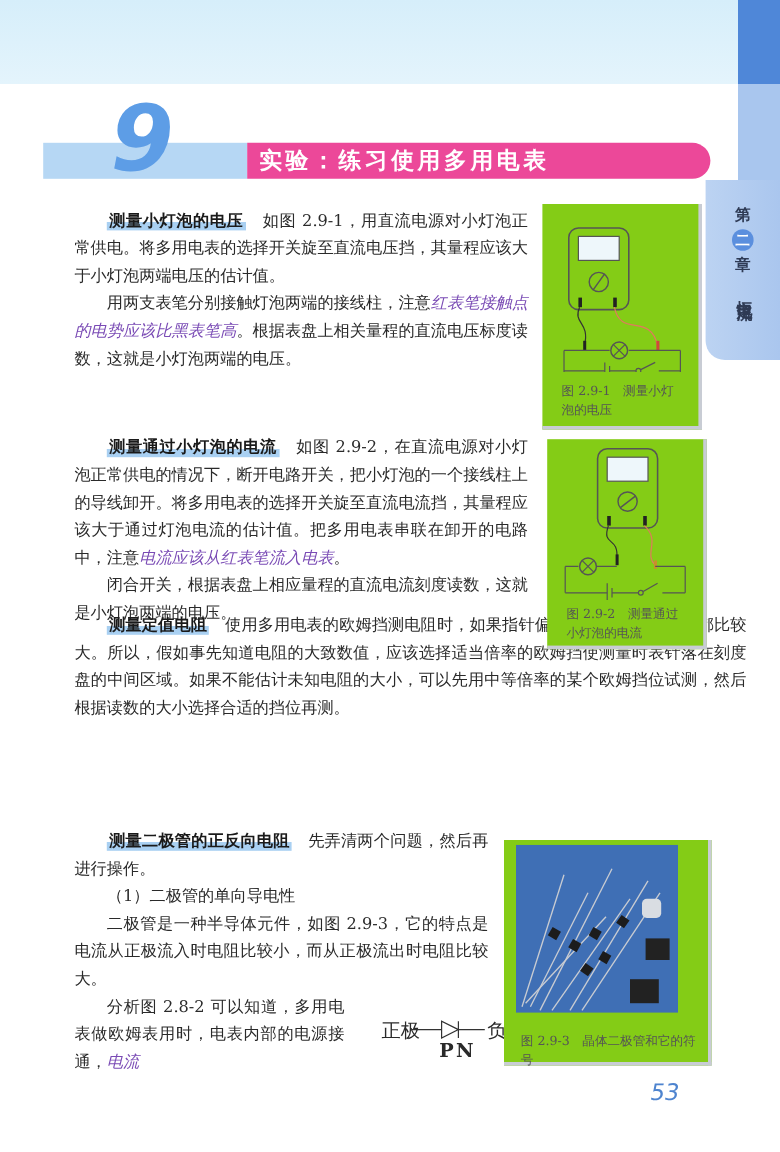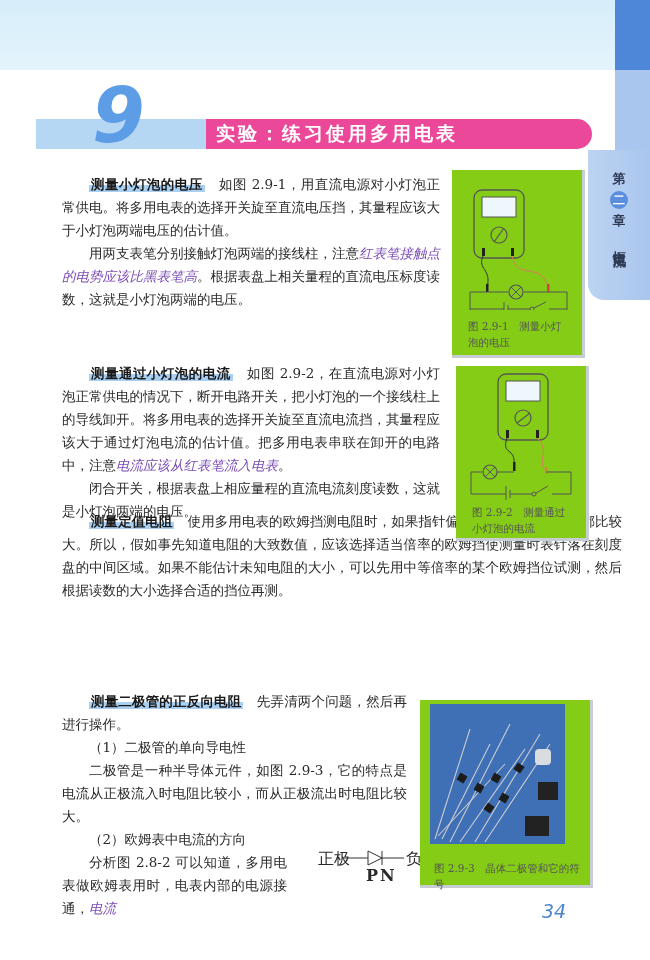--- a/index.html
+++ b/index.html
@@ -114,21 +114,20 @@
   </p>
 </div>
 
 <div class="text-col" style="top:690px; width:345px;">
   <p class="para">
     <span class="hl">测量二极管的正反向电阻</span>&nbsp;&nbsp;
     <span>先弄清两个问题，然后再进行操作。</span>
   </p>
   <p class="para">（1）二极管的单向导电性</p>
   <p class="para">二极管是一种半导体元件，如图 2.9-3，它的特点是电流从正极流入时电阻比较小，而从正极流出时电阻比较大。</p>
-  <p class="para">（2）欧姆表中电流的方向</p>
   <p class="para" style="width:225px;"><span>分析图 2.8-2 可以知道，多用电表做欧姆表用时，电表内部的电源接通，</span><span class="purple">电流</span></p>
 </div>
 
 <div class="fig-box" style="left:452px; top:170px; width:130px; height:185px;">
   <svg width="130" height="140" viewBox="0 0 130 140">
     <rect x="22" y="20" width="50" height="68" rx="8" fill="none" stroke="#555" stroke-width="1.3"></rect>
     <rect x="30" y="27" width="34" height="20" fill="#eef7fb" stroke="#555" stroke-width="1"></rect>
     <circle cx="47" cy="65" r="8" fill="none" stroke="#555" stroke-width="1.2"></circle>
     <line x1="42" y1="72" x2="52" y2="58" stroke="#555" stroke-width="1.2"></line>
     <rect x="30" y="78" width="3" height="8" fill="#222"></rect>
@@ -227,13 +226,13 @@
       <rect x="85" y="60" width="8" height="8" transform="rotate(-55 89 64)"></rect>
       <rect x="55" y="100" width="8" height="8" transform="rotate(-55 59 104)"></rect>
     </g>
     <rect x="105" y="45" width="16" height="16" rx="4" fill="#d9dde2"></rect>
     <rect x="108" y="78" width="20" height="18" fill="#222"></rect>
     <rect x="95" y="112" width="24" height="20" fill="#222"></rect>
   </svg>
   <div class="caption" style="position:absolute; left:14px; top:160px; color:#555;">图 2.9-3　晶体二极管和它的符号</div>
 </div>
 
-<div class="page-num">34</div>
+<div class="page-num">53</div>
 
 </body></html>

